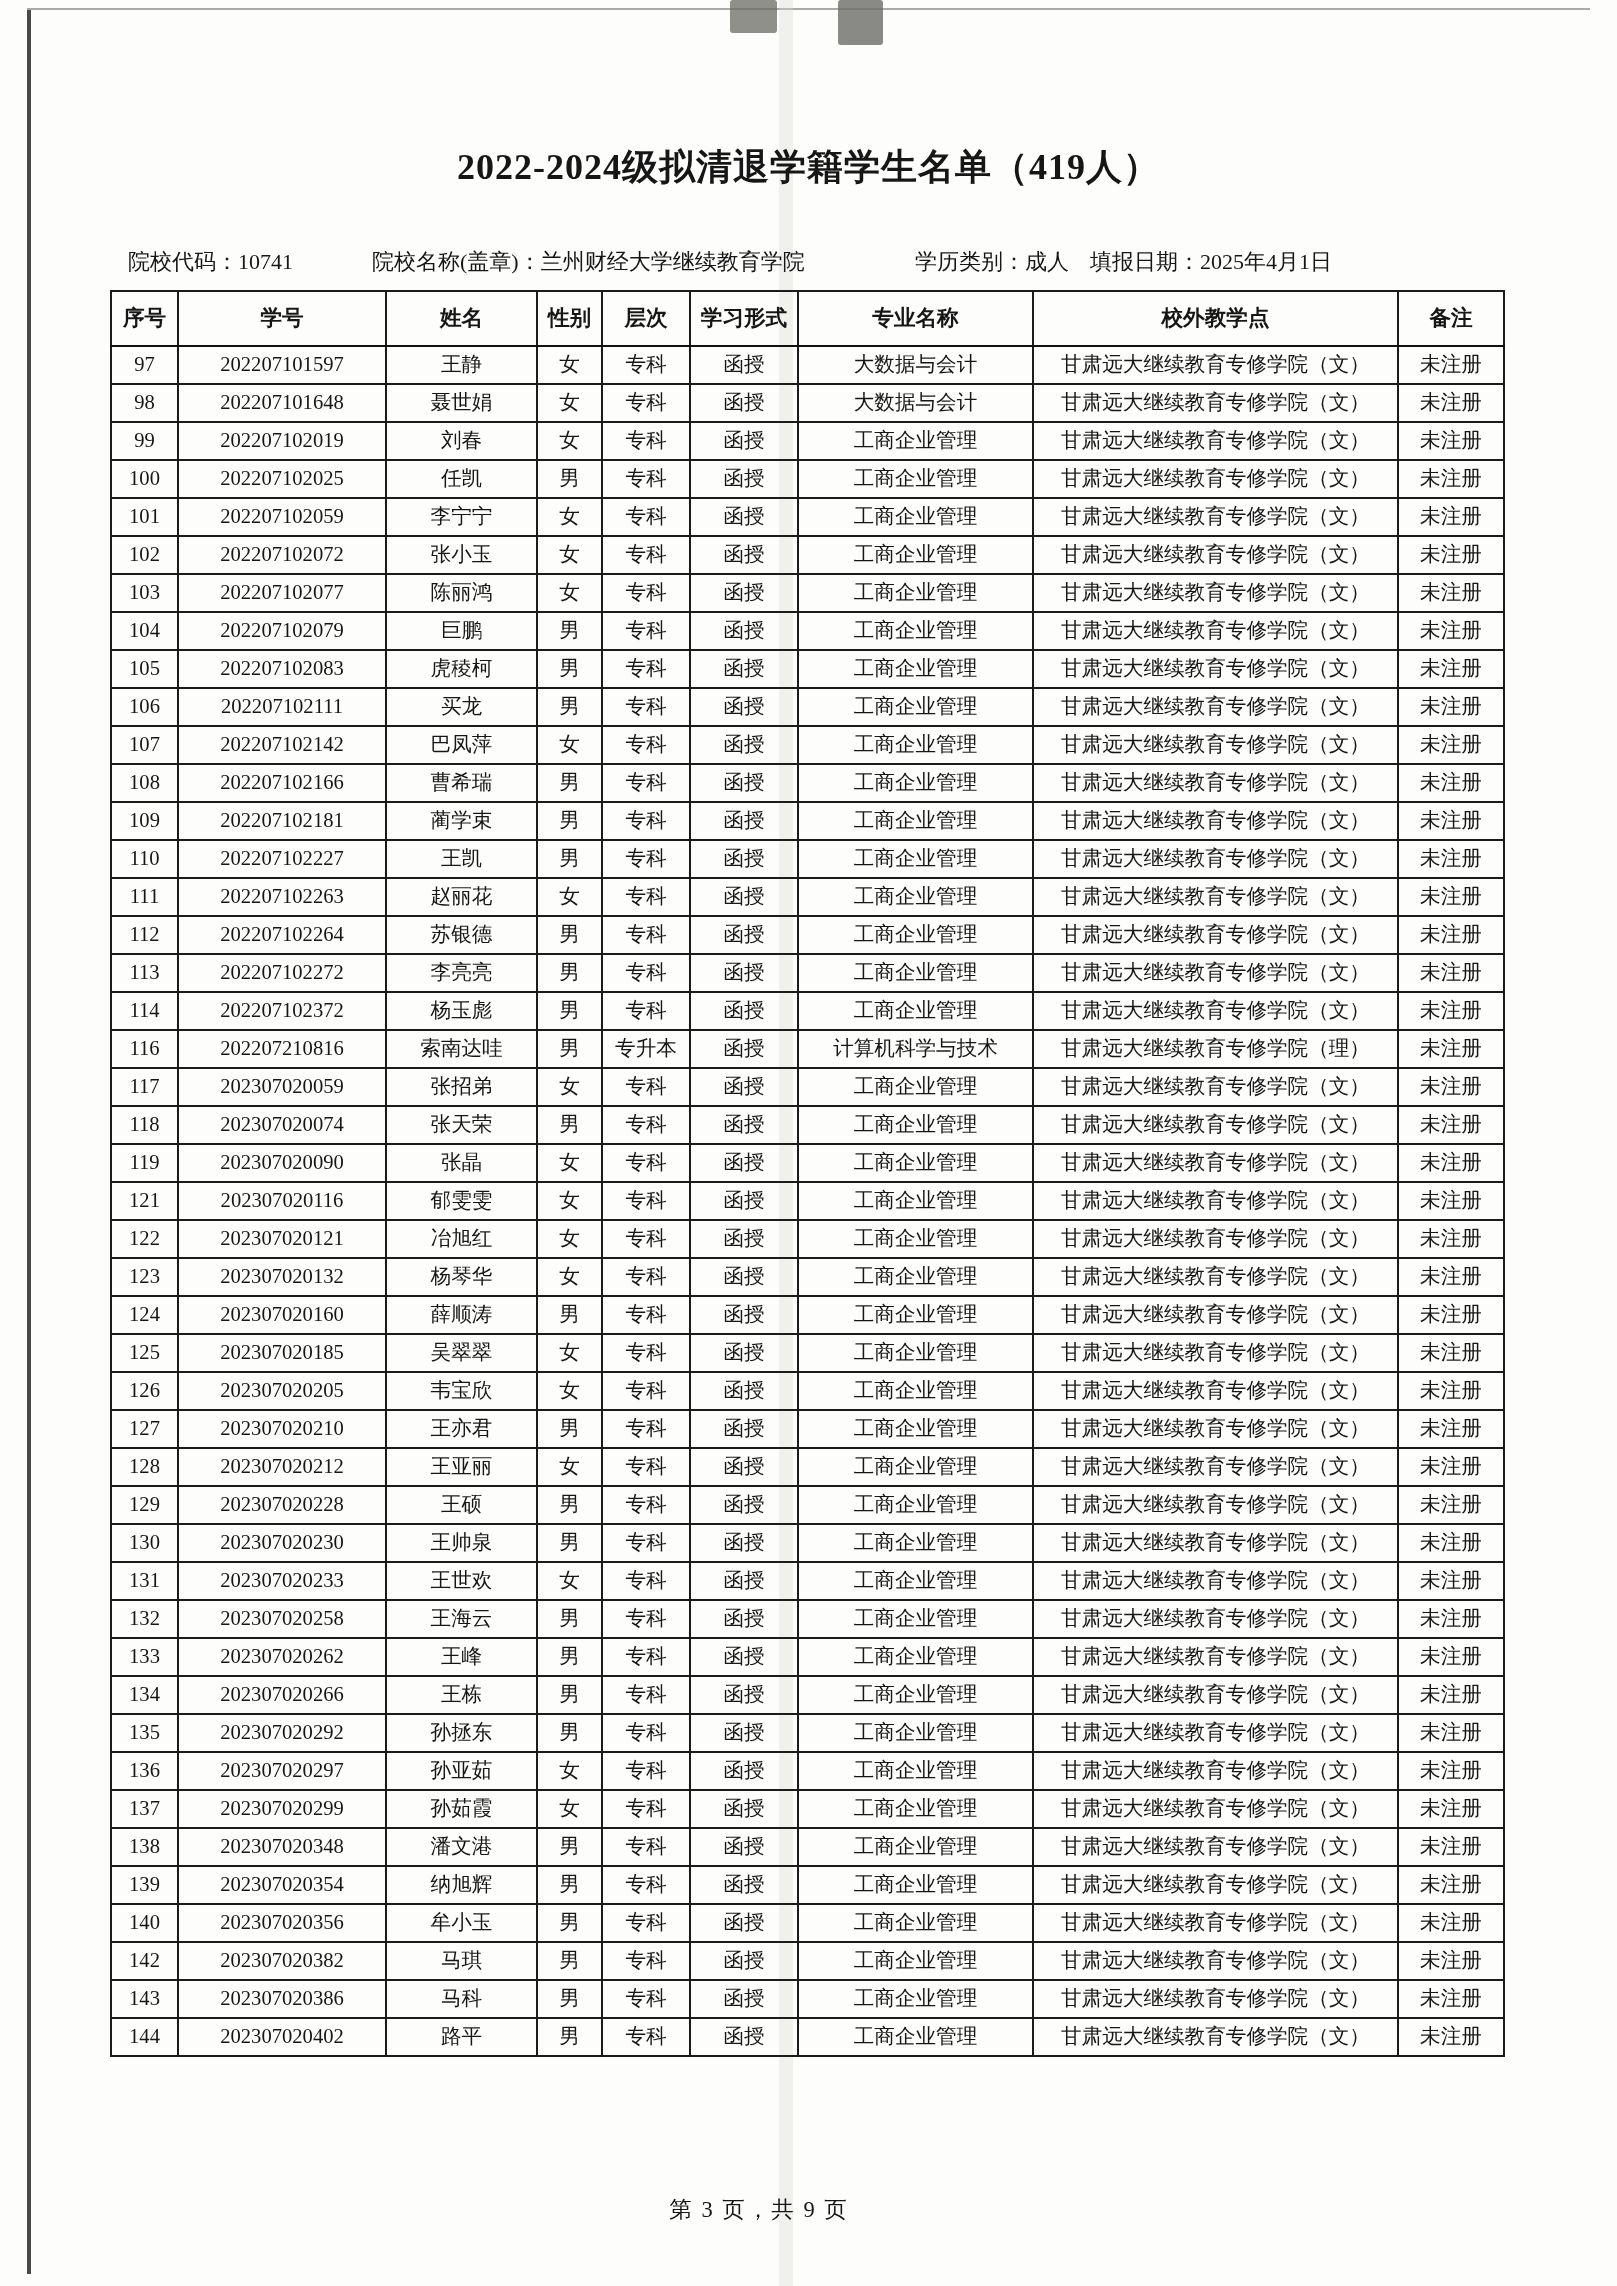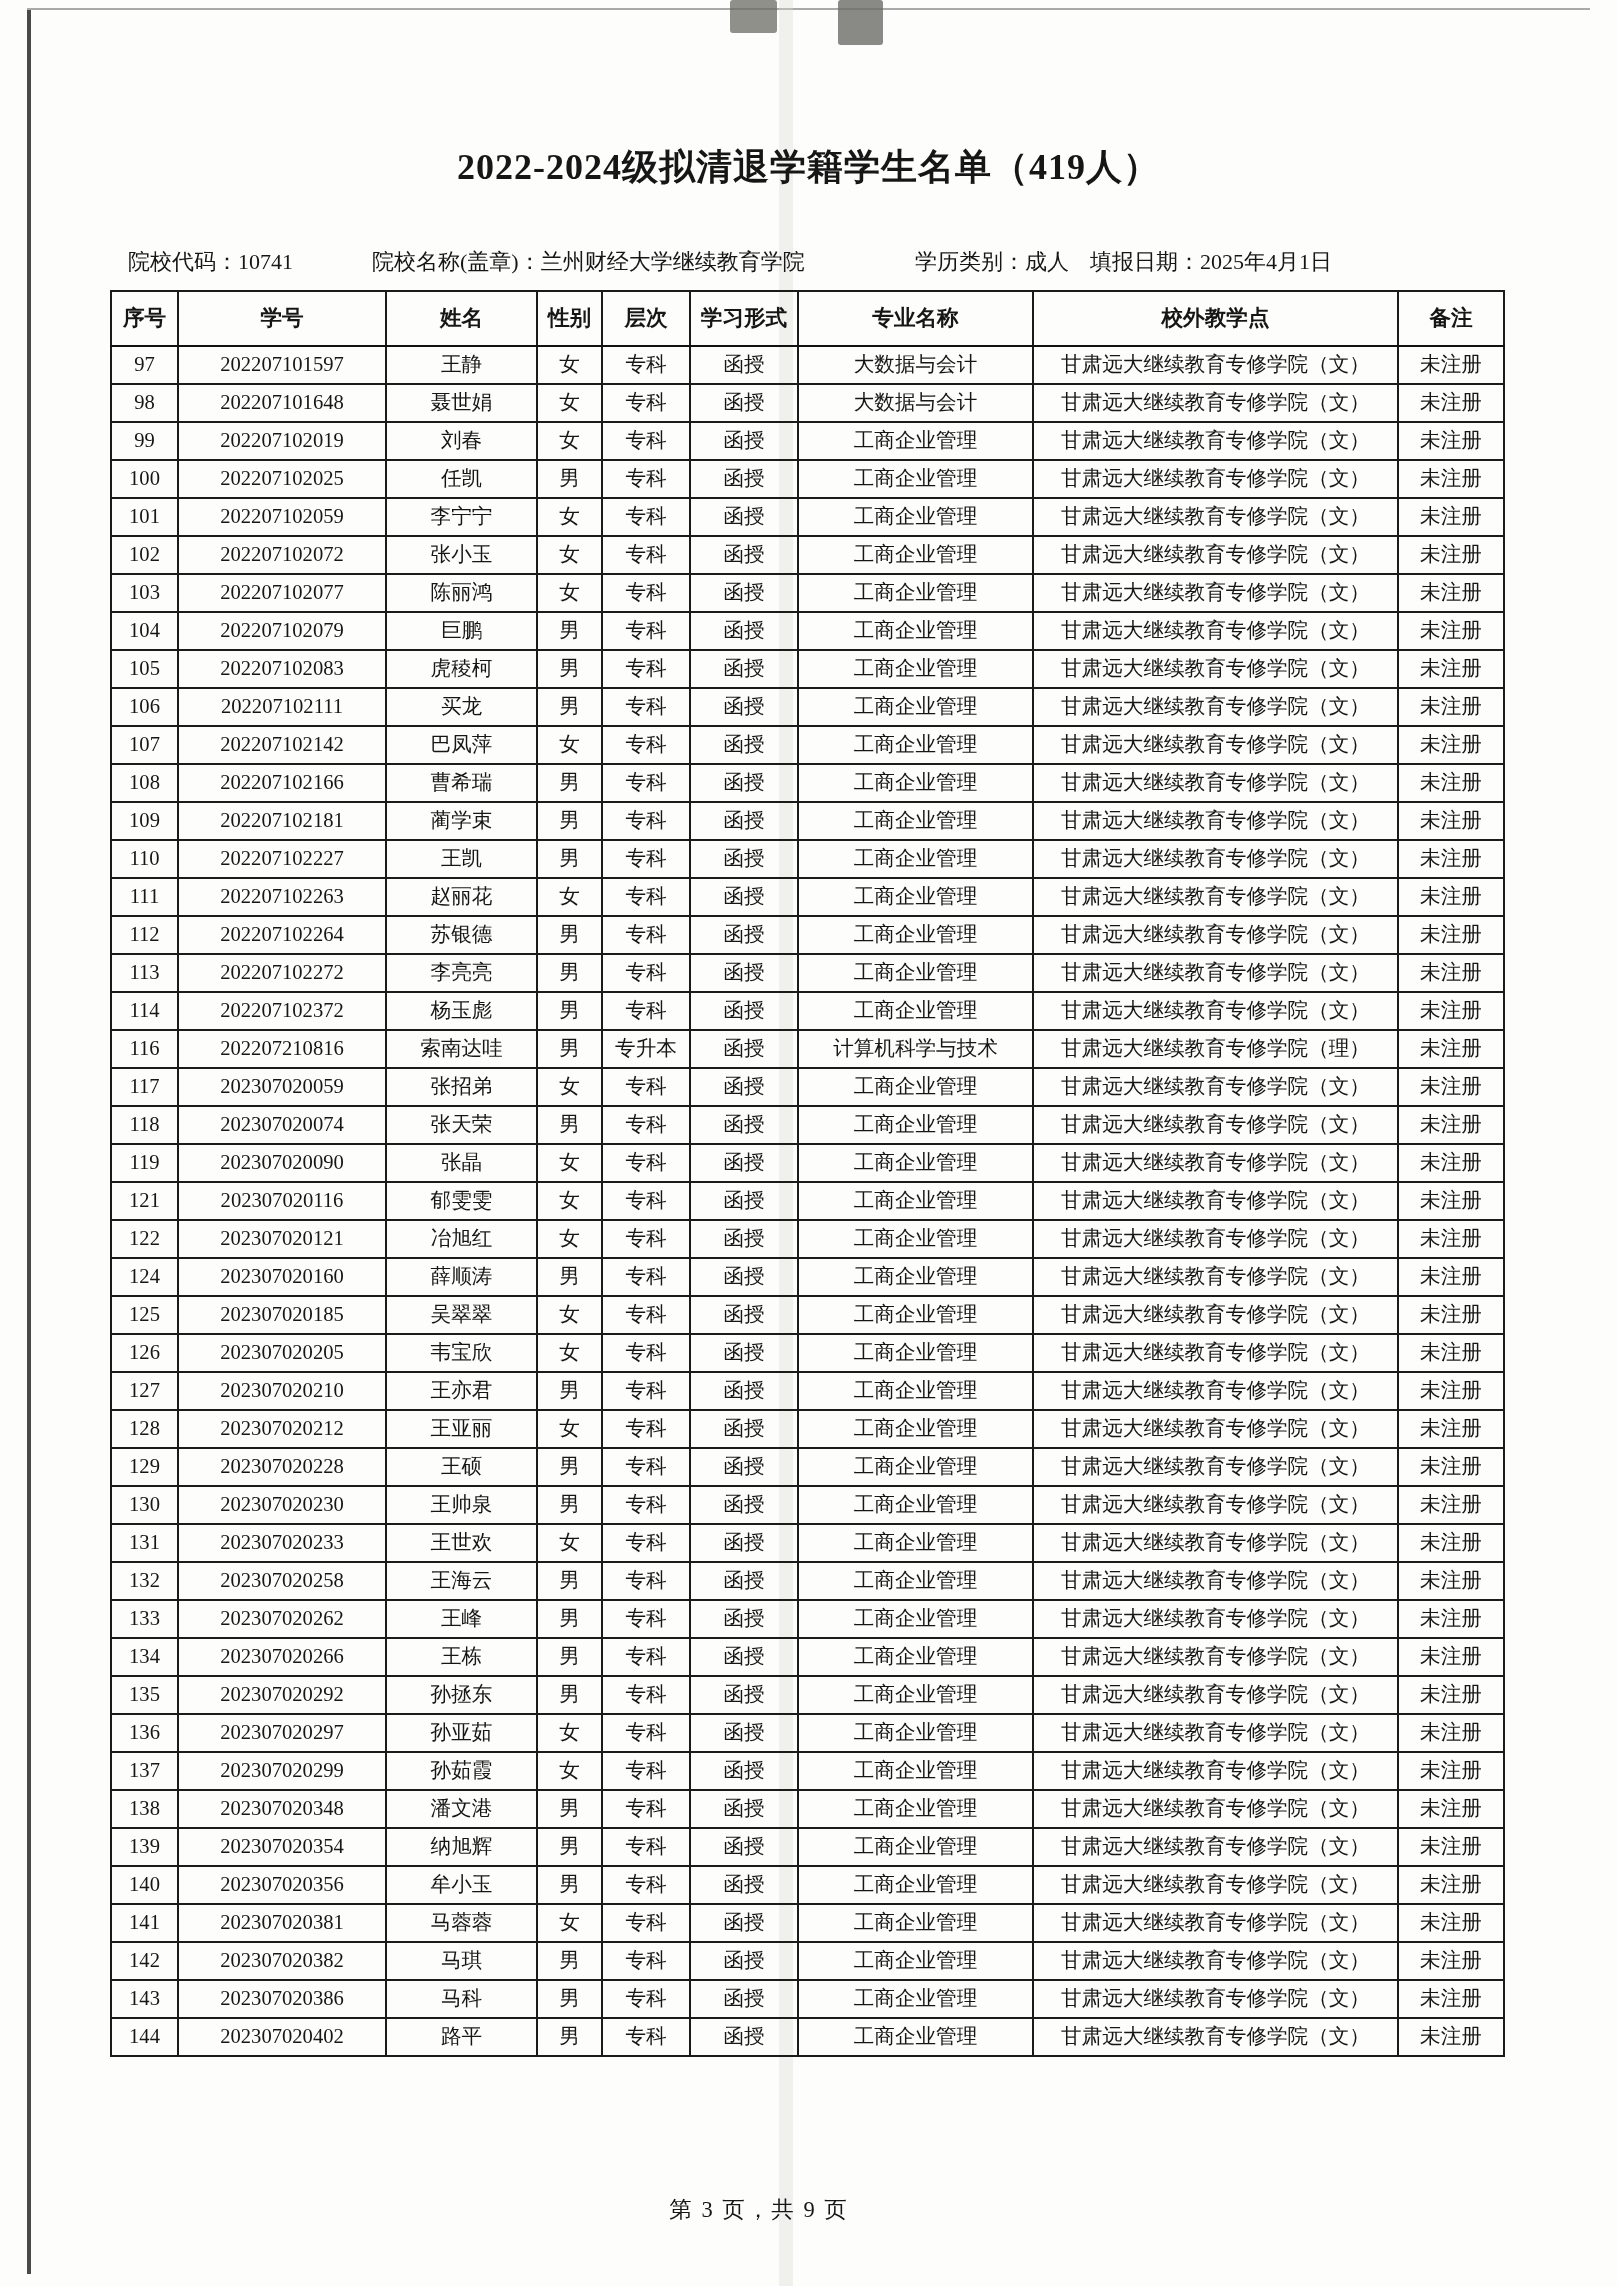--- a/index.html
+++ b/index.html
@@ -372,20 +372,31 @@
         <td>202307020121</td>
         <td>冶旭红</td>
         <td>女</td>
         <td>专科</td>
         <td>函授</td>
         <td class="left">工商企业管理</td>
         <td class="left">甘肃远大继续教育专修学院（文）</td>
         <td>未注册</td>
       </tr>
       <tr>
+        <td>123</td>
+        <td>202307020132</td>
+        <td>杨琴华</td>
+        <td>女</td>
+        <td>专科</td>
+        <td>函授</td>
+        <td class="left">工商企业管理</td>
+        <td class="left">甘肃远大继续教育专修学院（文）</td>
+        <td>未注册</td>
+      </tr>
+      <tr>
         <td>124</td>
         <td>202307020160</td>
         <td>薛顺涛</td>
         <td>男</td>
         <td>专科</td>
         <td>函授</td>
         <td class="left">工商企业管理</td>
         <td class="left">甘肃远大继续教育专修学院（文）</td>
         <td>未注册</td>
       </tr>
@@ -559,31 +570,20 @@
         <td>202307020356</td>
         <td>牟小玉</td>
         <td>男</td>
         <td>专科</td>
         <td>函授</td>
         <td class="left">工商企业管理</td>
         <td class="left">甘肃远大继续教育专修学院（文）</td>
         <td>未注册</td>
       </tr>
       <tr>
-        <td>141</td>
-        <td>202307020381</td>
-        <td>马蓉蓉</td>
-        <td>女</td>
-        <td>专科</td>
-        <td>函授</td>
-        <td class="left">工商企业管理</td>
-        <td class="left">甘肃远大继续教育专修学院（文）</td>
-        <td>未注册</td>
-      </tr>
-      <tr>
         <td>142</td>
         <td>202307020382</td>
         <td>马琪</td>
         <td>男</td>
         <td>专科</td>
         <td>函授</td>
         <td class="left">工商企业管理</td>
         <td class="left">甘肃远大继续教育专修学院（文）</td>
         <td>未注册</td>
       </tr>

